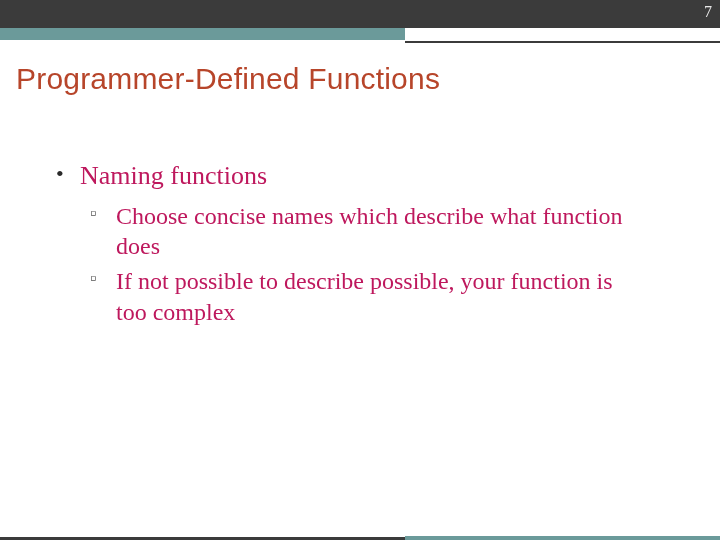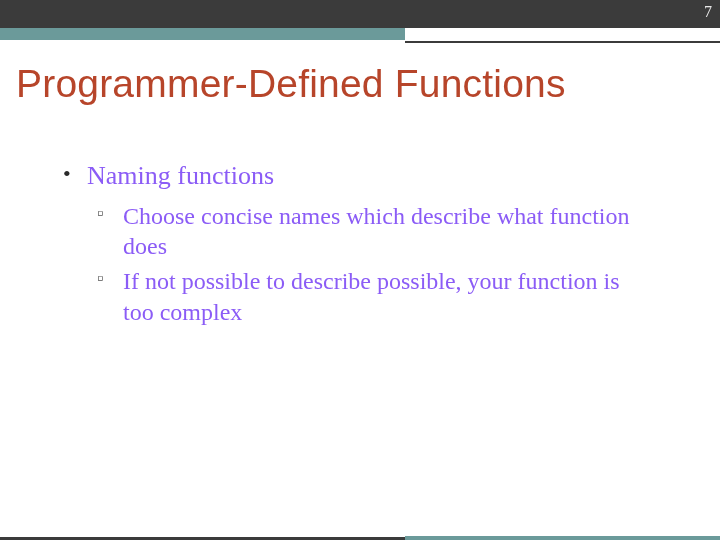--- a/index.html
+++ b/index.html
@@ -36,32 +36,32 @@
     top: 3px;
     right: 8px;
     color: #e8e8e8;
     font-family: Georgia, serif;
     font-size: 16px;
   }
   .title {
     position: absolute;
     top: 62px;
     left: 16px;
-    font-size: 39px;
+    font-size: 30px;
     font-weight: 400;
     color: #b7452a;
     font-family: "Trebuchet MS", "Segoe UI", sans-serif;
     letter-spacing: 0.2px;
   }
   .content {
     position: absolute;
     top: 160px;
-    left: 59px;
+    left: 52px;
     right: 40px;
-    color: #8b5cf6;
+    color: #be185d;
   }
   .lvl1 {
     font-size: 26px;
     line-height: 1.25;
     position: relative;
     padding-left: 28px;
     margin-bottom: 8px;
   }
   .lvl1::before {
     content: "•";

